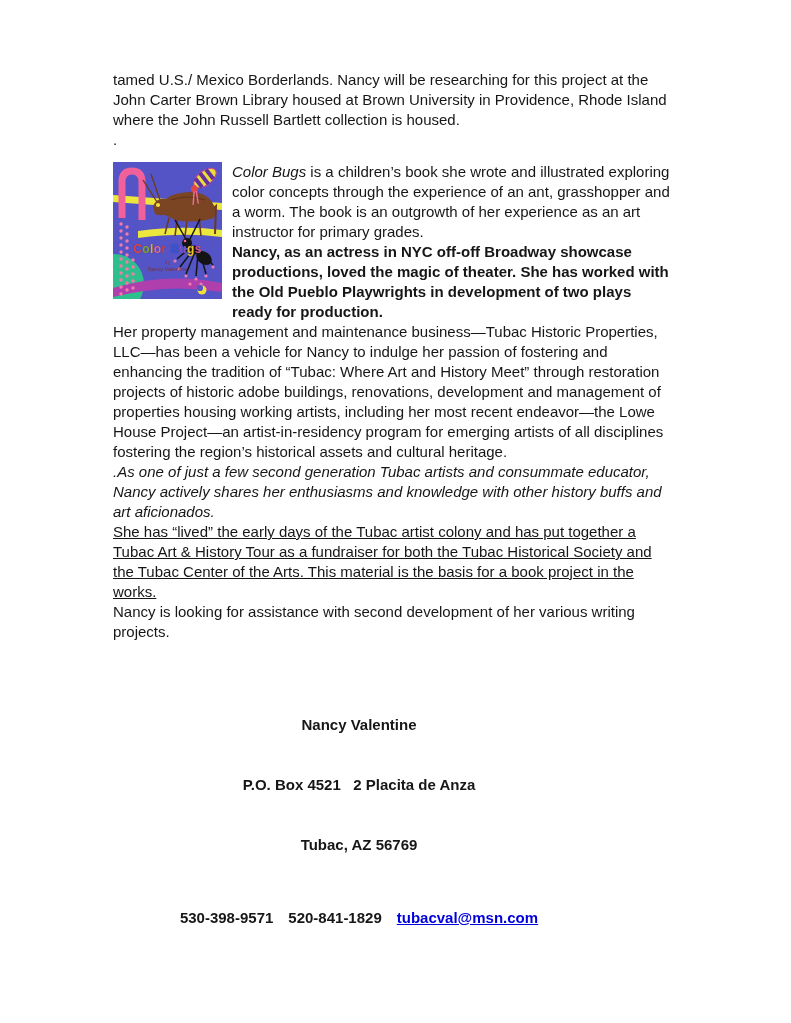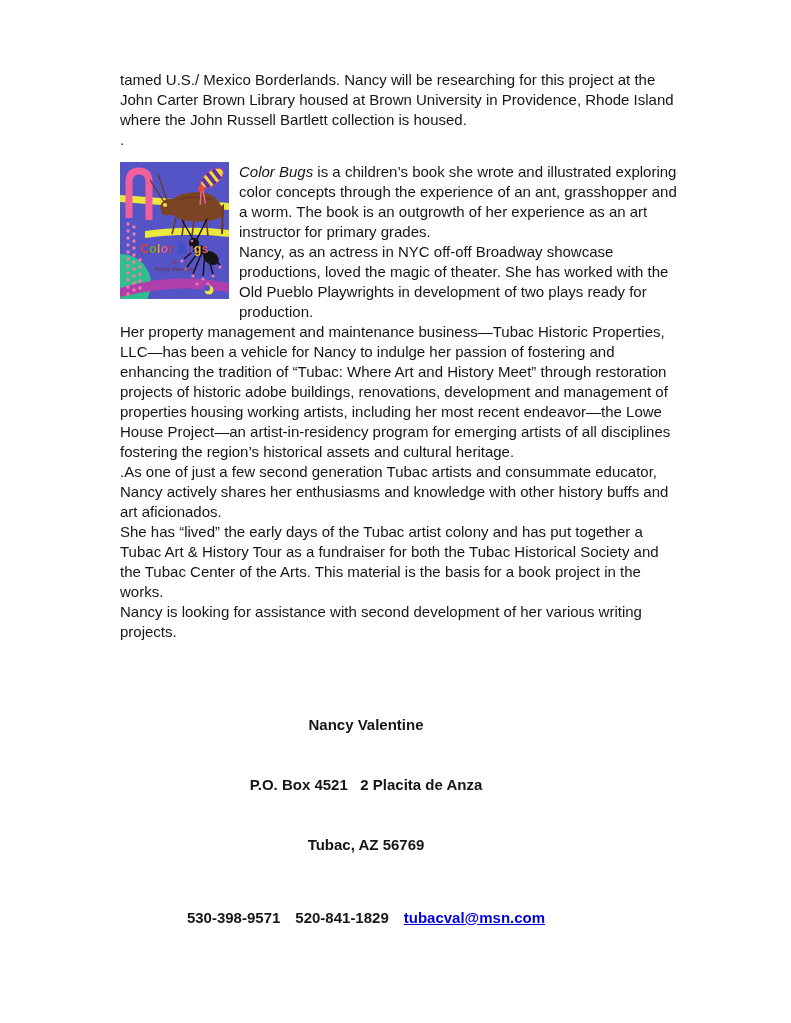--- a/index.html
+++ b/index.html
@@ -1,35 +1,35 @@
 <!DOCTYPE html>
 <html><head>
 <meta charset="utf-8">
 <style>
   html,body{margin:0;padding:0;background:#ffffff;}
   .page{position:relative;width:791px;height:1023px;background:#ffffff;overflow:hidden;
         font-family:"Liberation Sans","DejaVu Sans",sans-serif;color:#161616;}
-  .doc{position:absolute;left:120px;top:70px;width:562px;font-size:15px;line-height:20px;}
+  .doc{position:absolute;left:113px;top:70px;width:562px;font-size:15px;line-height:20px;}
   .doc p{margin:0;}
   .period-line{margin:0;}
   .p2{margin-top:8px;}
   .cover-section{margin-top:12px;}
   .cover-wrap{float:left;width:109px;height:137px;margin:0 10px 8px 0;position:relative;}
   .cover-wrap svg{display:block;}
   .cover-title{position:absolute;left:0;right:0;top:81px;text-align:center;
                font-weight:bold;font-size:12px;line-height:12px;letter-spacing:.4px;
                text-shadow:0 0 1px rgba(40,20,60,.55);}
   .cover-by{position:absolute;left:0;right:0;top:97px;text-align:center;
             font-size:5px;line-height:6px;color:#8a3535;}
   .cover-author{position:absolute;left:0;right:0;top:104px;text-align:center;
             font-size:5.5px;line-height:7px;color:#7c3030;}
-  .p4{margin-top:8px;}
+  .p4{margin-top:8px;font-weight:bold;}
   .p5{margin-top:9px;}
-  .p6{margin-top:5px;}
-  .p7{margin-top:9px;}
+  .p6{margin-top:5px;font-style:italic;}
+  .p7{margin-top:9px;text-decoration:underline;}
   .p8{margin-top:10px;}
   .italic{font-style:italic;}
   .contact{margin-top:33px;width:492px;text-align:center;font-weight:bold;white-space:pre-wrap;}
   .contact div{line-height:20px;}
   .phone-line{margin-top:13px;width:492px;text-align:center;font-weight:bold;}
   .phone{margin-right:15px;margin-top:32px;}
   .email-link{color:#0000dd;font-weight:bold;}
 </style>
 </head>
 <body>

